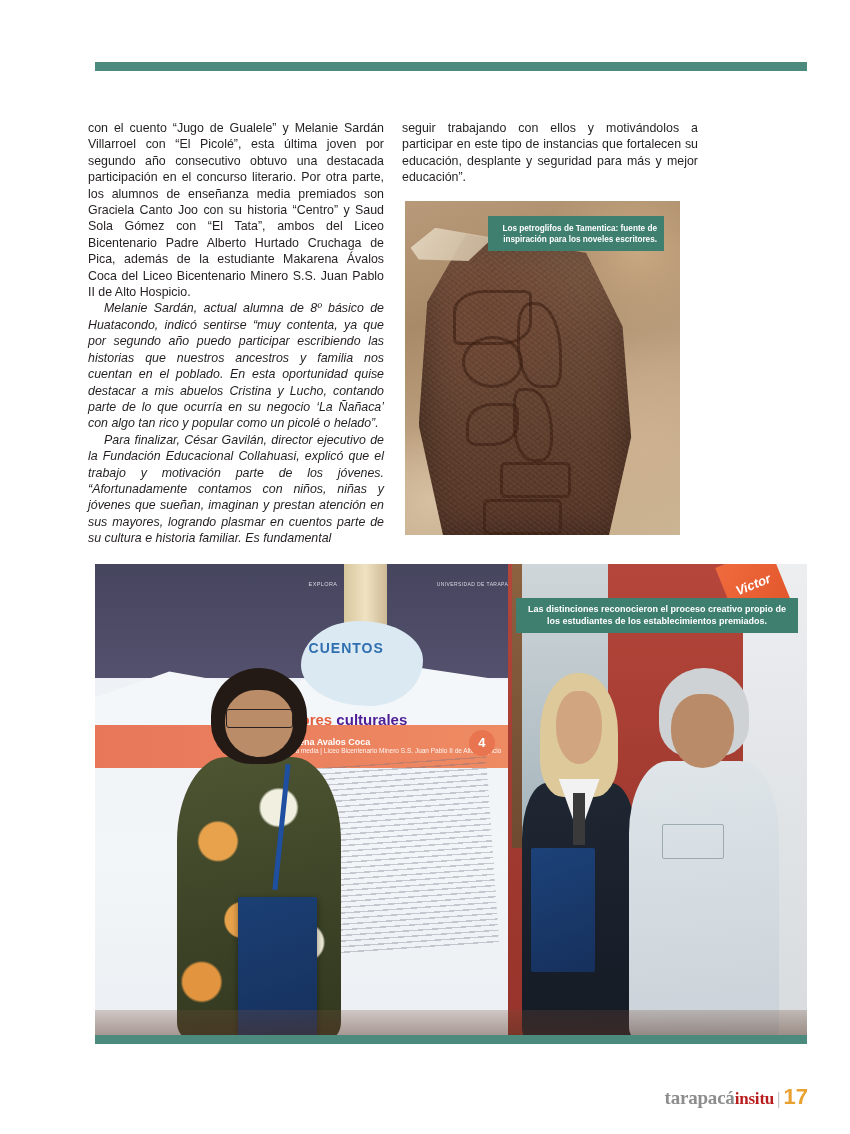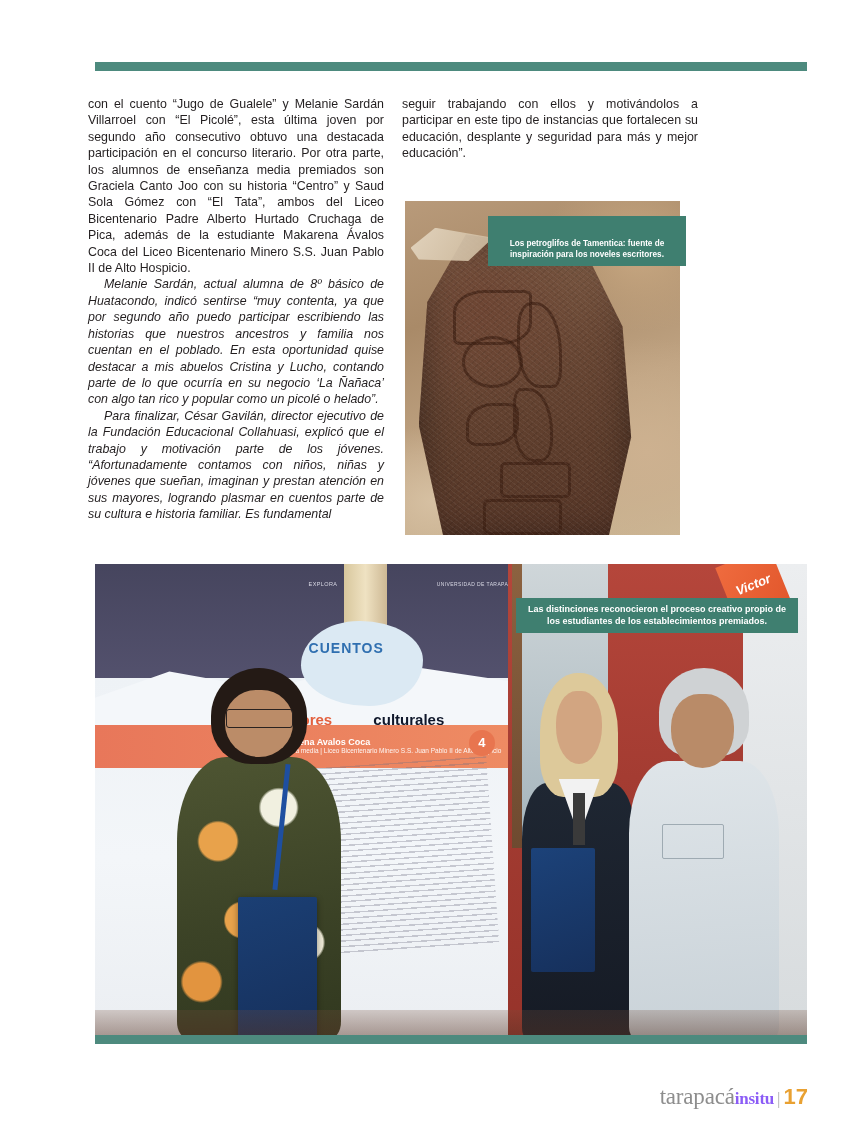--- a/index.html
+++ b/index.html
@@ -21,21 +21,21 @@
     left: 95px;
     top: 62px;
     width: 712px;
     height: 9px;
     background: #4d8a7e;
   }
 
   
   .col {
     position: absolute;
-    top: 96px;
+    top: 120px;
     width: 296px;
     font-size: 12.4px;
     line-height: 16.4px;
     color: #231f20;
     text-align: justify;
     font-family: "Liberation Sans", sans-serif;
   }
   .col p { margin: 0; }
   .col p + p { text-indent: 16px; font-style: italic; }
   .col-left  { left: 88px; }
@@ -150,21 +150,21 @@
     left: 0; top: 34%; width: 58%; height: 9%;
     background: linear-gradient(90deg,#e8775a,#ee8b63);
   }
   .aw-sabores {
     position: absolute;
     left: 25%; top: 31%;
     font-size: 15px; font-weight: 700;
     color: #e3603e;
     font-family: "Liberation Sans", sans-serif;
   }
-  .aw-sabores i { color: #0f172a; font-style: normal; margin-left: 37px; }
+  .aw-sabores i { color: #4c1d95; font-style: normal; }
   .aw-author {
     position: absolute;
     left: 25%; top: 36.5%;
     font-size: 9px; font-weight: 700; color: #ffffff;
     font-family: "Liberation Sans", sans-serif;
   }
   .aw-author small { display: block; font-size: 6.5px; font-weight: 400; opacity: .92; }
   .aw-number {
     position: absolute;
     left: 52.5%; top: 35%;
@@ -304,45 +304,46 @@
     background: #3f7f70;
     color: #ffffff;
     font-weight: 700;
     font-family: "Liberation Sans", sans-serif;
     text-align: center;
     box-sizing: border-box;
   }
   .caption-petro {
     left: 488px;
     top: 216px;
-    width: 198px;
-    padding: 22px 7px 6px 7px;
+    width: 176px;
+    padding: 7px 7px 6px 7px;
     font-size: 8.2px;
     line-height: 11px;
+    text-align: right;
   }
   .caption-award {
     left: 516px;
     top: 598px;
     width: 282px;
     padding: 5px 8px 6px 8px;
     font-size: 9px;
     line-height: 12px;
   }
 
   
   .footer {
     position: absolute;
     right: 42px;
     top: 1068px;
     display: flex;
     align-items: baseline;
     font-family: "Liberation Serif", serif;
   }
-  .footer-brand-1 { font-size: 23px; color: #8d8d8d; letter-spacing: -.2px; }
-  .footer-brand-2 { font-size: 17px; color: #8b5cf6; font-weight: 700; letter-spacing: -.2px; }
+  .footer-brand-1 { font-size: 19px; color: #8d8d8d; letter-spacing: -.2px; font-weight: bold; }
+  .footer-brand-2 { font-size: 17px; color: #b91c1c; font-weight: 700; letter-spacing: -.2px; }
   .footer-pipe { font-size: 17px; color: #b0b0b0; margin: 0 3px; }
   .footer-page { font-size: 22px; color: #e9a132; font-weight: 700; font-family: "Liberation Sans", sans-serif; margin-top: 16px; }
 </style>
 </head>
 <body>
 
 <div class="top-rule"></div>
 
 <div class="col col-left">
   <p>con el cuento “Jugo de Gualele” y Melanie Sardán Villarroel con “El Picolé”, esta última joven por segundo año consecutivo obtuvo una destacada participación en el concurso literario. Por otra parte, los alumnos de enseñanza media premiados son Graciela Canto Joo con su historia “Centro” y Saud Sola Gómez con “El Tata”, ambos del Liceo Bicentenario Padre Alberto Hurtado Cruchaga de Pica, además de la estudiante Makarena Ávalos Coca del Liceo Bicentenario Minero S.S. Juan Pablo II de Alto Hospicio.</p>

